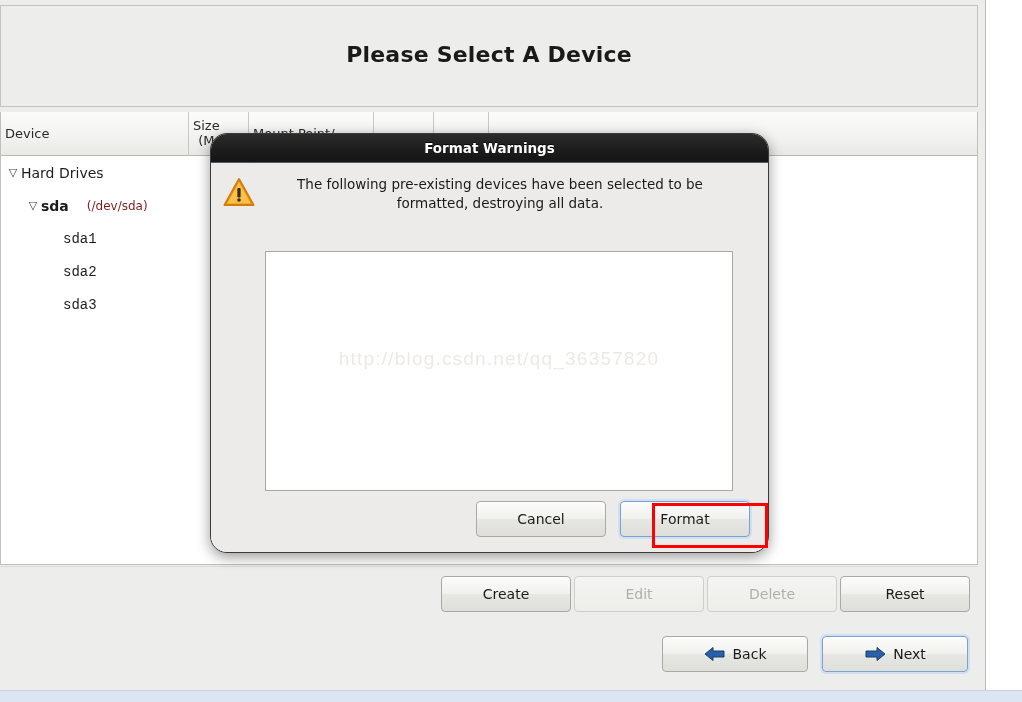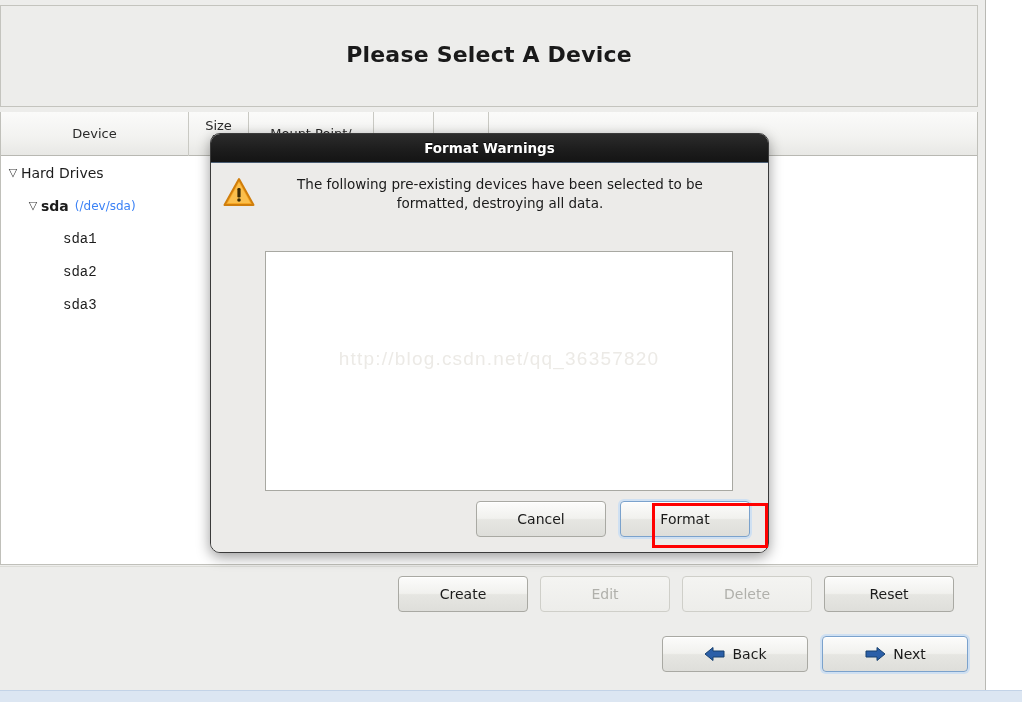--- a/index.html
+++ b/index.html
@@ -72,21 +72,20 @@
     box-sizing: border-box;
   }
   .th {
     position: absolute;
     top: 0;
     height: 44px;
     box-sizing: border-box;
     border-right: 1px solid #c9c9c3;
     display: flex;
     align-items: center;
-    justify-content: center;
     font-size: 13px;
     color: #2a2a2a;
     line-height: 1.15;
     text-align: center;
     padding: 0 4px;
   }
   .th .th-lines {
     display: block;
   }
   .th-device   { left: 0;   width: 188px; }
@@ -133,42 +132,42 @@
     font-size: 11px;
     text-align: center;
     flex: 0 0 16px;
   }
   .indent-0 { padding-left: 4px; }
   .indent-1 { padding-left: 24px; }
   .indent-2 { padding-left: 62px; font-family: Liberation Mono, monospace; }
   .dev-name { }
   .dev-name.bold { font-weight: bold; }
   .dev-path {
-    color: #3b82f6;
+    color: #7f1d1d;
     font-size: 12px;
-    margin-left: 6px;
+    margin-left: 18px;
   }
 
   
   #action-bar {
     position: absolute;
     left: 8px;
     top: 566px;
     width: 978px;
     height: 52px;
     background: #ededeb;
     border-top: 1px solid #dcdcd7;
     box-sizing: border-box;
   }
   #action-buttons {
     position: absolute;
-    right: 24px;
+    right: 8px;
     top: 9px;
     display: flex;
-    gap: 12px;
+    gap: 3px;
   }
 
   
   #nav-bar {
     position: absolute;
     left: 8px;
     top: 620px;
     width: 978px;
     height: 70px;
     background: #ededeb;
@@ -217,21 +216,21 @@
   
   .arrow-ico { display: inline-block; line-height: 0; }
 
   
   #format-dialog {
     position: absolute;
     left: 210px;
     top: 133px;
     width: 559px;
     height: 420px;
-    border-radius: 10px;
+    border-radius: 17px;
     box-shadow: 0 4px 14px rgba(0,0,0,0.40);
     overflow: hidden;
     background: #ecebe9;
     border: 1px solid #3a3a3a;
     box-sizing: border-box;
     z-index: 50;
   }
   #dialog-titlebar {
     height: 28px;
     background: linear-gradient(to bottom, #2c2c2c 0%, #1d1d1d 55%, #141414 100%);

